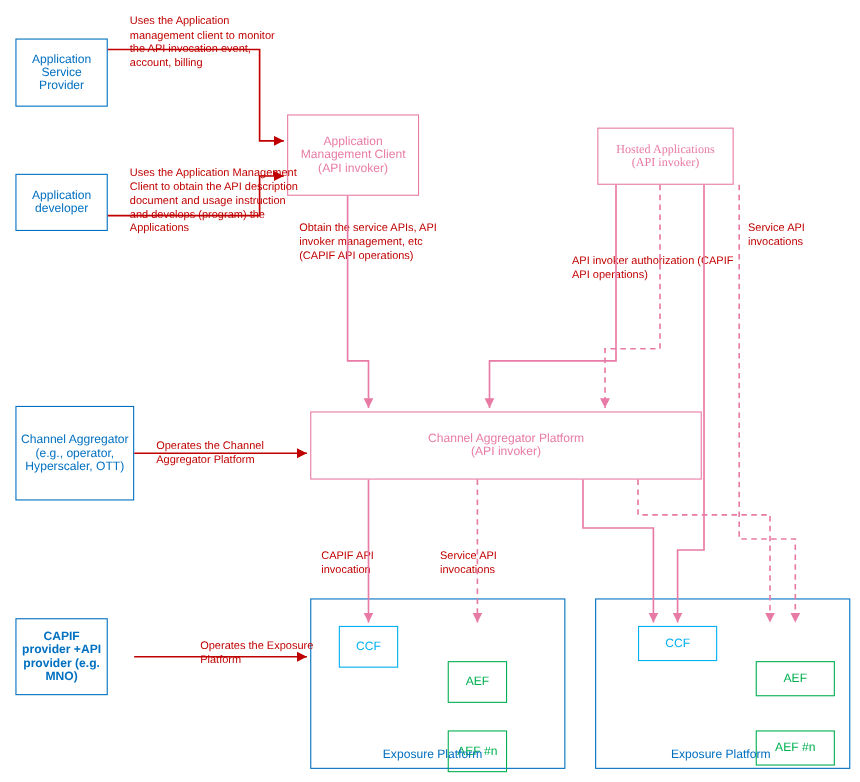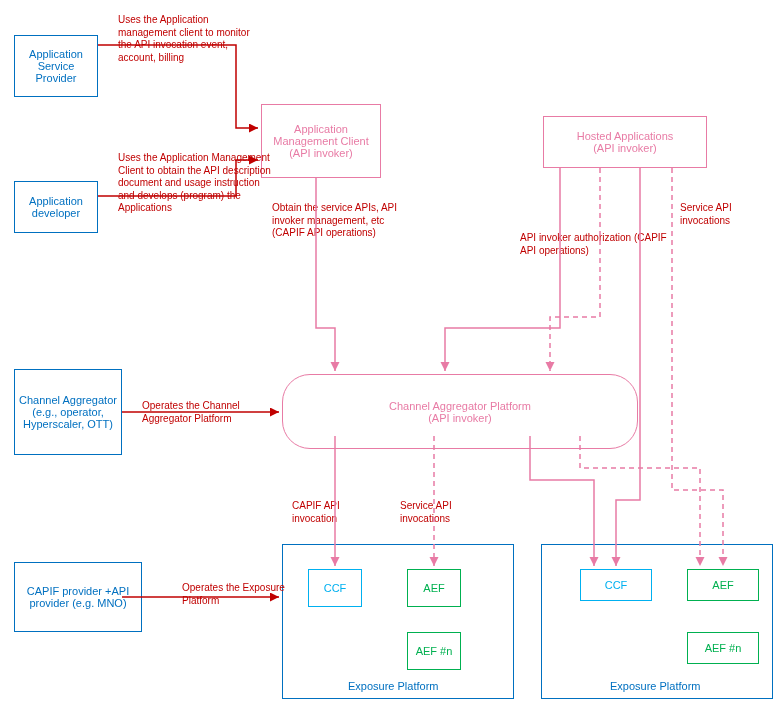--- a/index.html
+++ b/index.html
@@ -1,50 +1,50 @@
 <!DOCTYPE html>
 <html><head>
 <meta charset="utf-8">
 <style>
 * { box-sizing: border-box; margin: 0; padding: 0; }
 body { font-family: Arial, sans-serif; font-size: 11px; background: #fff; width: 782px; height: 711px; position: relative; }
 .box { position: absolute; border: 1.5px solid; text-align: center; display: flex; flex-direction: column; justify-content: center; padding: 4px; }
 .blue-box { border-color: #0070c0; color: #0070c0; }
 .pink-box { border-color: #e87ba5; color: #e87ba5; }
 .cyan-box { border-color: #00b0f0; color: #00b0f0; }
-.green-box { border-color: #00b050; color: #00b050; }
+.green-box { border-color: #00b050; color: #00b050; margin-top: 32px; }
 .label { position: absolute; color: #c00000; font-size: 10px; line-height: 1.25; }
 .platform-label { position: absolute; color: #0070c0; font-size: 11px; }
 svg.arrows { position: absolute; top: 0; left: 0; width: 782px; height: 711px; pointer-events: none; }
 </style>
 </head>
 <body>
 
 <div class="box blue-box" style="left:14px; top:14px; width:84px; height:62px;margin-top:21px;">
   <span>Application Service Provider</span>
 </div>
-<div class="box blue-box" style="left:14px; top:181px; width:84px; height:52px;">
+<div class="box blue-box" style="left:14px; top:158px; width:84px; height:52px;">
   <span>Application developer</span>
 </div>
 <div class="box blue-box" style="left:14px; top:369px; width:108px; height:86px;">
   <span>Channel Aggregator (e.g., operator, Hyperscaler, OTT)</span>
 </div>
-<div class="box blue-box" style="left:14px; top:562px; width:128px; height:70px;">
+<div class="box blue-box" style="left:14px; top:562px; width:84px; height:70px;font-weight:bold;">
   <span>CAPIF provider +API provider (e.g. MNO)</span>
 </div>
 
 <div class="box pink-box" style="left:261px; top:104px; width:120px; height:74px;">
   <span>Application Management Client</span>
   <span>(API invoker)</span>
 </div>
-<div class="box pink-box" style="left:543px; top:116px; width:164px; height:52px;">
+<div class="box pink-box" style="left:543px; top:116px; width:124px; height:52px;font-family:Liberation Serif, serif;">
   <span>Hosted Applications</span>
   <span>(API invoker)</span>
 </div>
-<div class="box pink-box" style="left:282px; top:374px; width:356px; height:75px;border-radius:28px;">
+<div class="box pink-box" style="left:282px; top:374px; width:356px; height:62px;">
   <span>Channel Aggregator Platform</span>
   <span>(API invoker)</span>
 </div>
 
 <div class="box blue-box" style="left:282px; top:544px; width:232px; height:155px; border-style: solid;"></div>
 <div class="box cyan-box" style="left:308px; top:569px; width:54px; height:38px;">
   <span>CCF</span>
 </div>
 <div class="box green-box" style="left:407px; top:569px; width:54px; height:38px;">
   <span>AEF</span>

